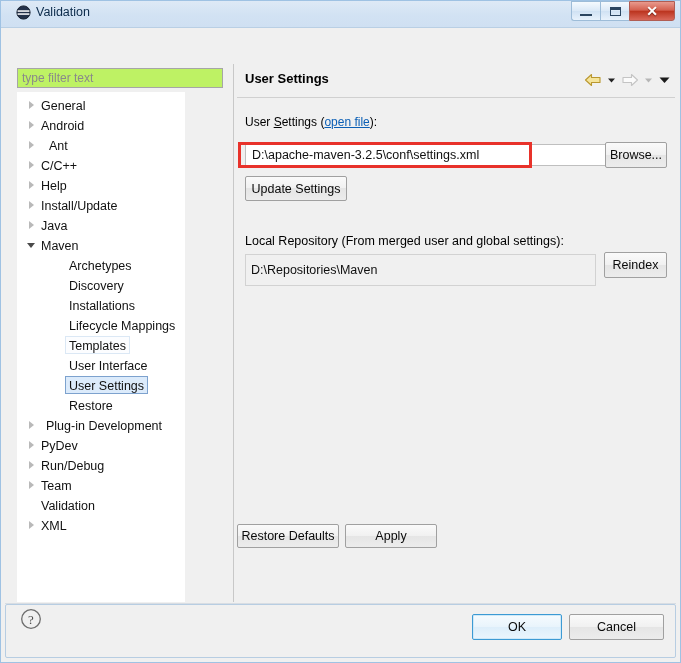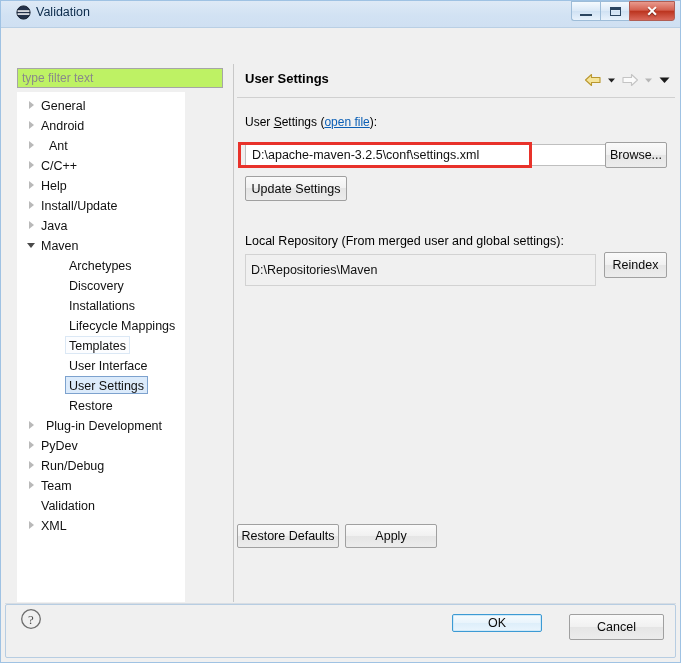--- a/index.html
+++ b/index.html
@@ -335,22 +335,22 @@
     border-radius: 2px;
     box-sizing: border-box;
   }
   .help-icon {
     position: absolute;
     left: 20px; top: 608px;
     width: 22px; height: 22px;
   }
   .ok-btn {
     position: absolute;
-    left: 452px; top: 614px;
-    width: 90px; height: 18px;
+    left: 472px; top: 614px;
+    width: 90px; height: 26px;
   }
   .cancel-btn {
     position: absolute;
     left: 569px; top: 614px;
     width: 95px; height: 26px;
   }
 
   
   .win-border {
     position: absolute;

